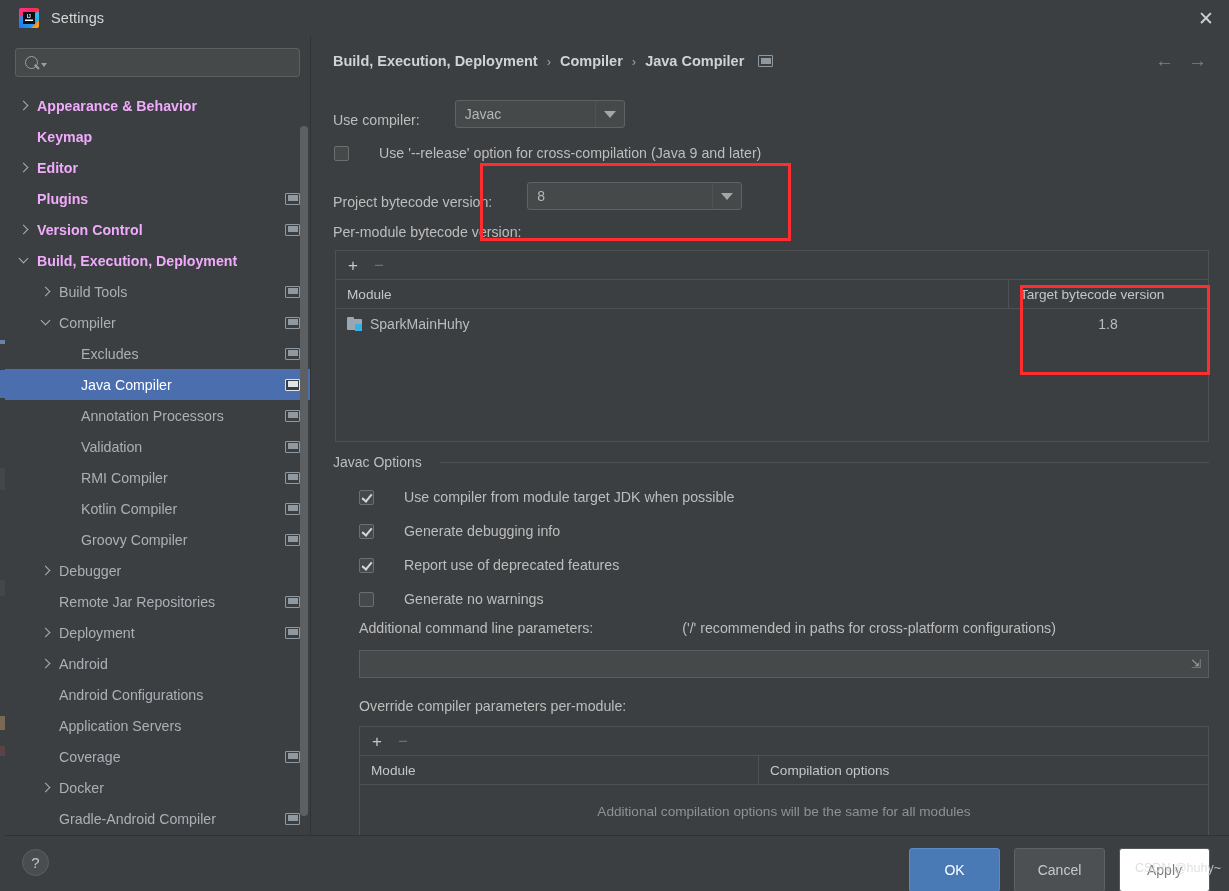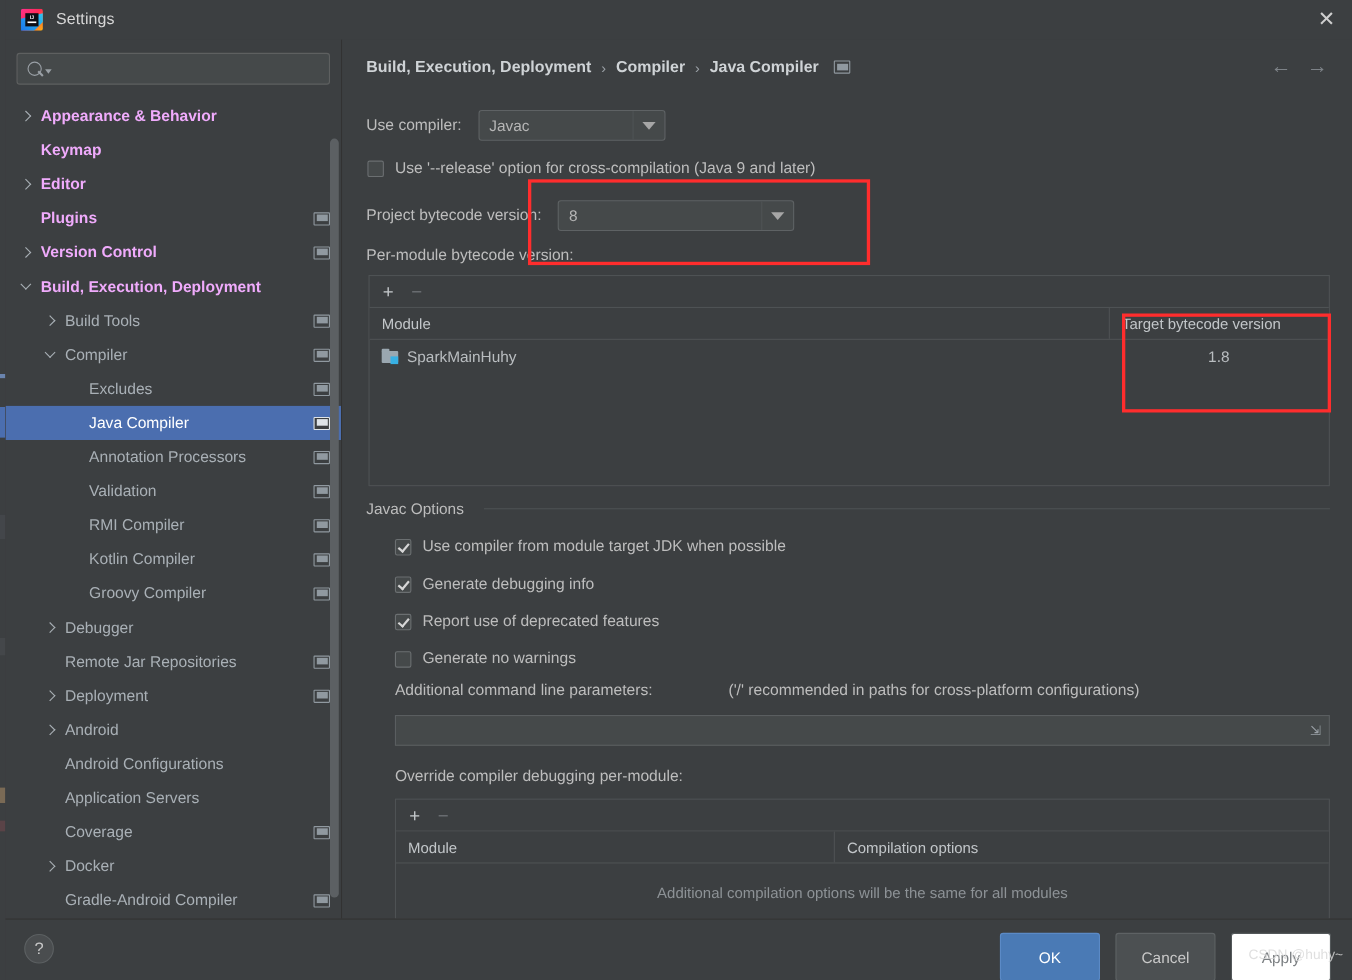--- a/index.html
+++ b/index.html
@@ -135,21 +135,21 @@
     margin-left: 14px; width: 13px; height: 10px;
     border: 1.4px solid #9099a0; border-radius: 1px; position: relative;
   }
   .bc-badge::after {
     content:""; position:absolute; left:1.5px; top:1.5px; right:1.5px; bottom:2.5px;
     background:#9099a0;
   }
   .navarrows { position: absolute; right: 22px; top: 15px; display:flex; gap: 14px; }
   .navarrow { color: #7d8287; font-size: 19px; line-height: 1; }
 
-  .rowline { position: absolute; display: flex; align-items: center; }
+  .rowline { position: absolute; display: flex; align-items: flex-end; gap: 20px; }
   .lbl { color: #bdbdbd; font-size: 14.2px; }
 
   .combo {
     height: 28px; border: 1px solid #5e6264; border-radius: 3px;
     background: #45494a; display: flex; align-items: center;
     position: relative; box-sizing: border-box;
   }
   .combo .cval { padding-left: 9px; font-size: 14px; color: #b6b6b6; }
   .combo .arrowbox {
     position: absolute; right: 0; top: 0; bottom: 0; width: 28px;
@@ -536,21 +536,21 @@
     <div class="rowline" style="left:48px; top:584px;">
       <span class="lbl">Additional command line parameters:</span>
       <span class="lbl" style="margin-left:69px;">('/' recommended in paths for cross-platform configurations)</span>
     </div>
 
     <div class="textfield" style="left:48px; top:614px; width:850px;">
       <span class="expand-ic">⇲</span>
     </div>
 
     <div class="rowline" style="left:48px; top:662px;">
-      <span class="lbl">Override compiler debugging per-module:</span>
+      <span class="lbl">Override compiler parameters per-module:</span>
     </div>
 
     <div class="tablebox" style="left:48px; top:690px; width:850px; height:110px;">
       <div class="toolbar-row">
         <span class="tb-plus">+</span>
         <span class="tb-minus">−</span>
       </div>
       <div class="thead">
         <div class="th" style="width:398px;">Module</div>
         <div class="th divL" style="width:450px;">Compilation options</div>

